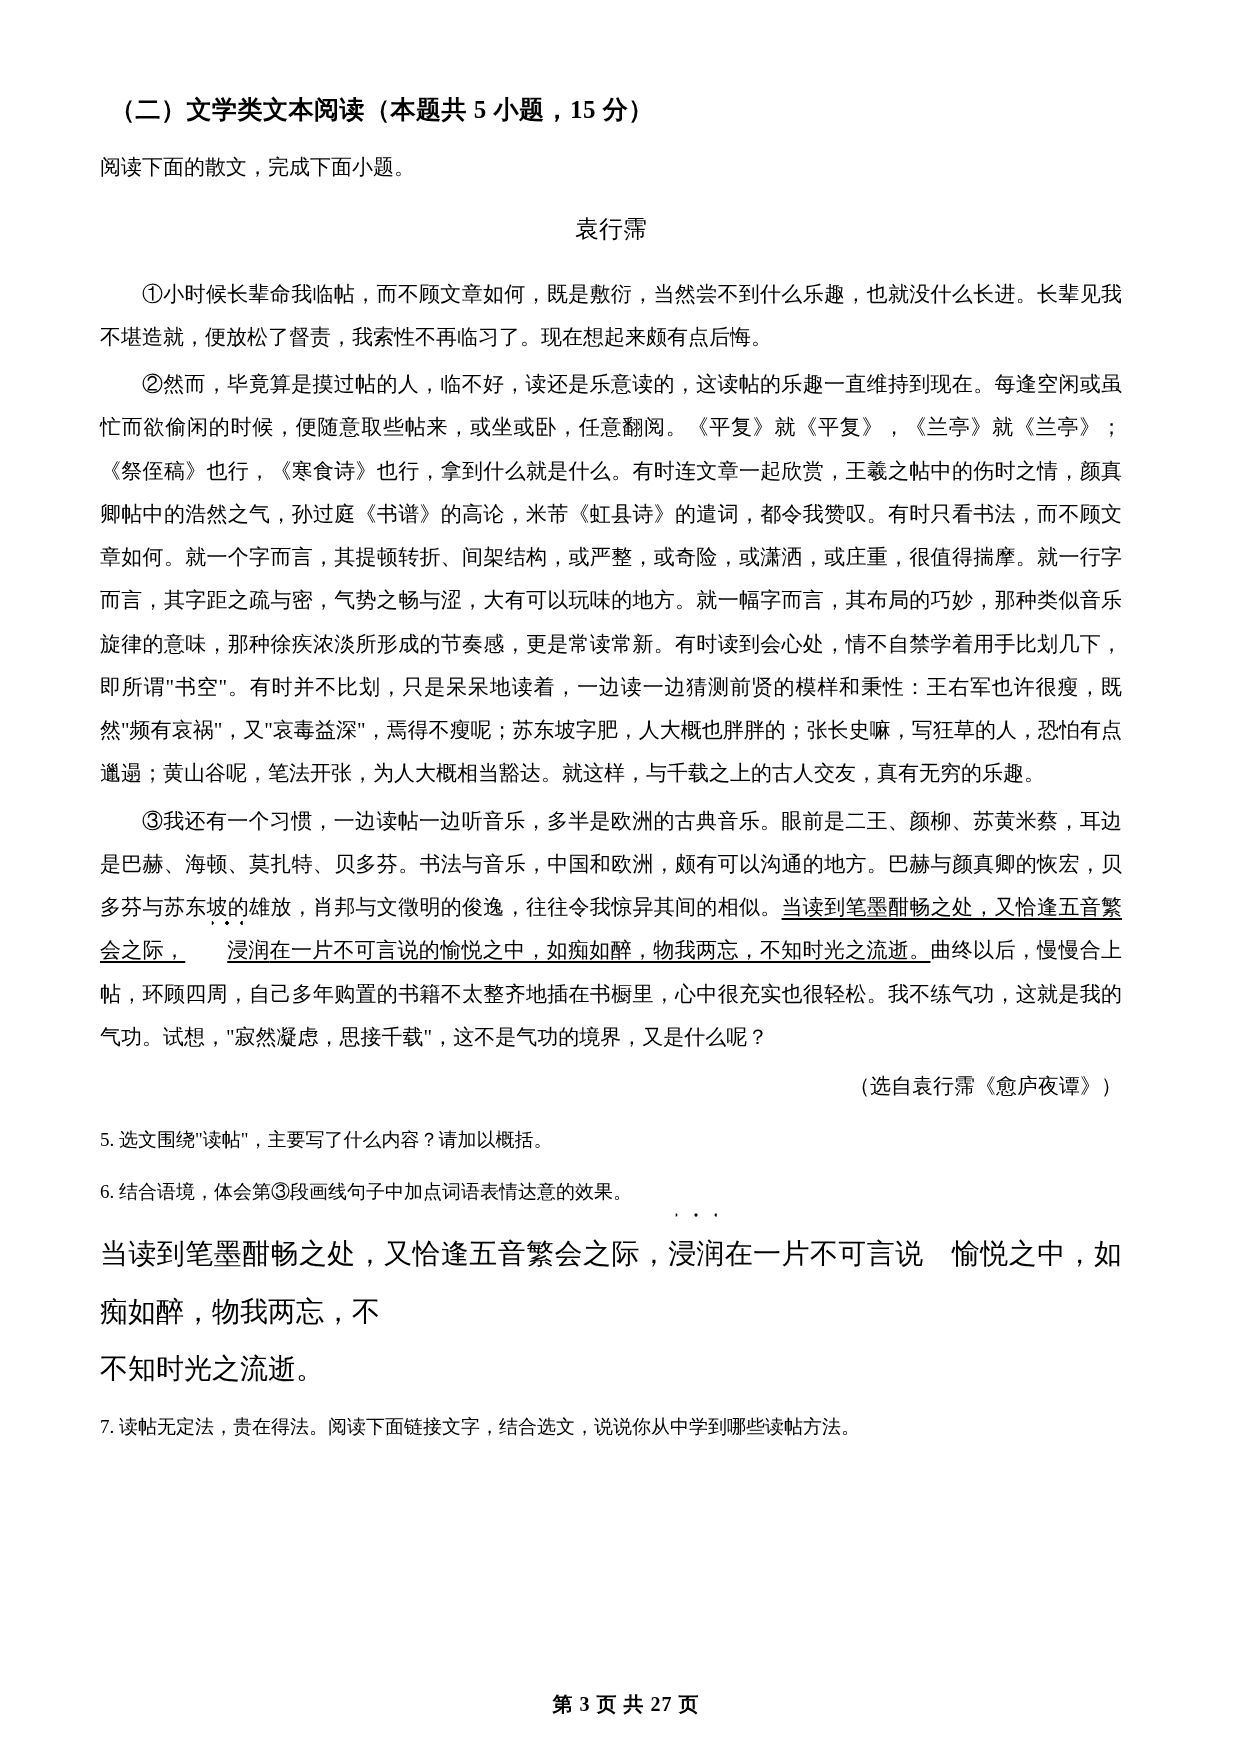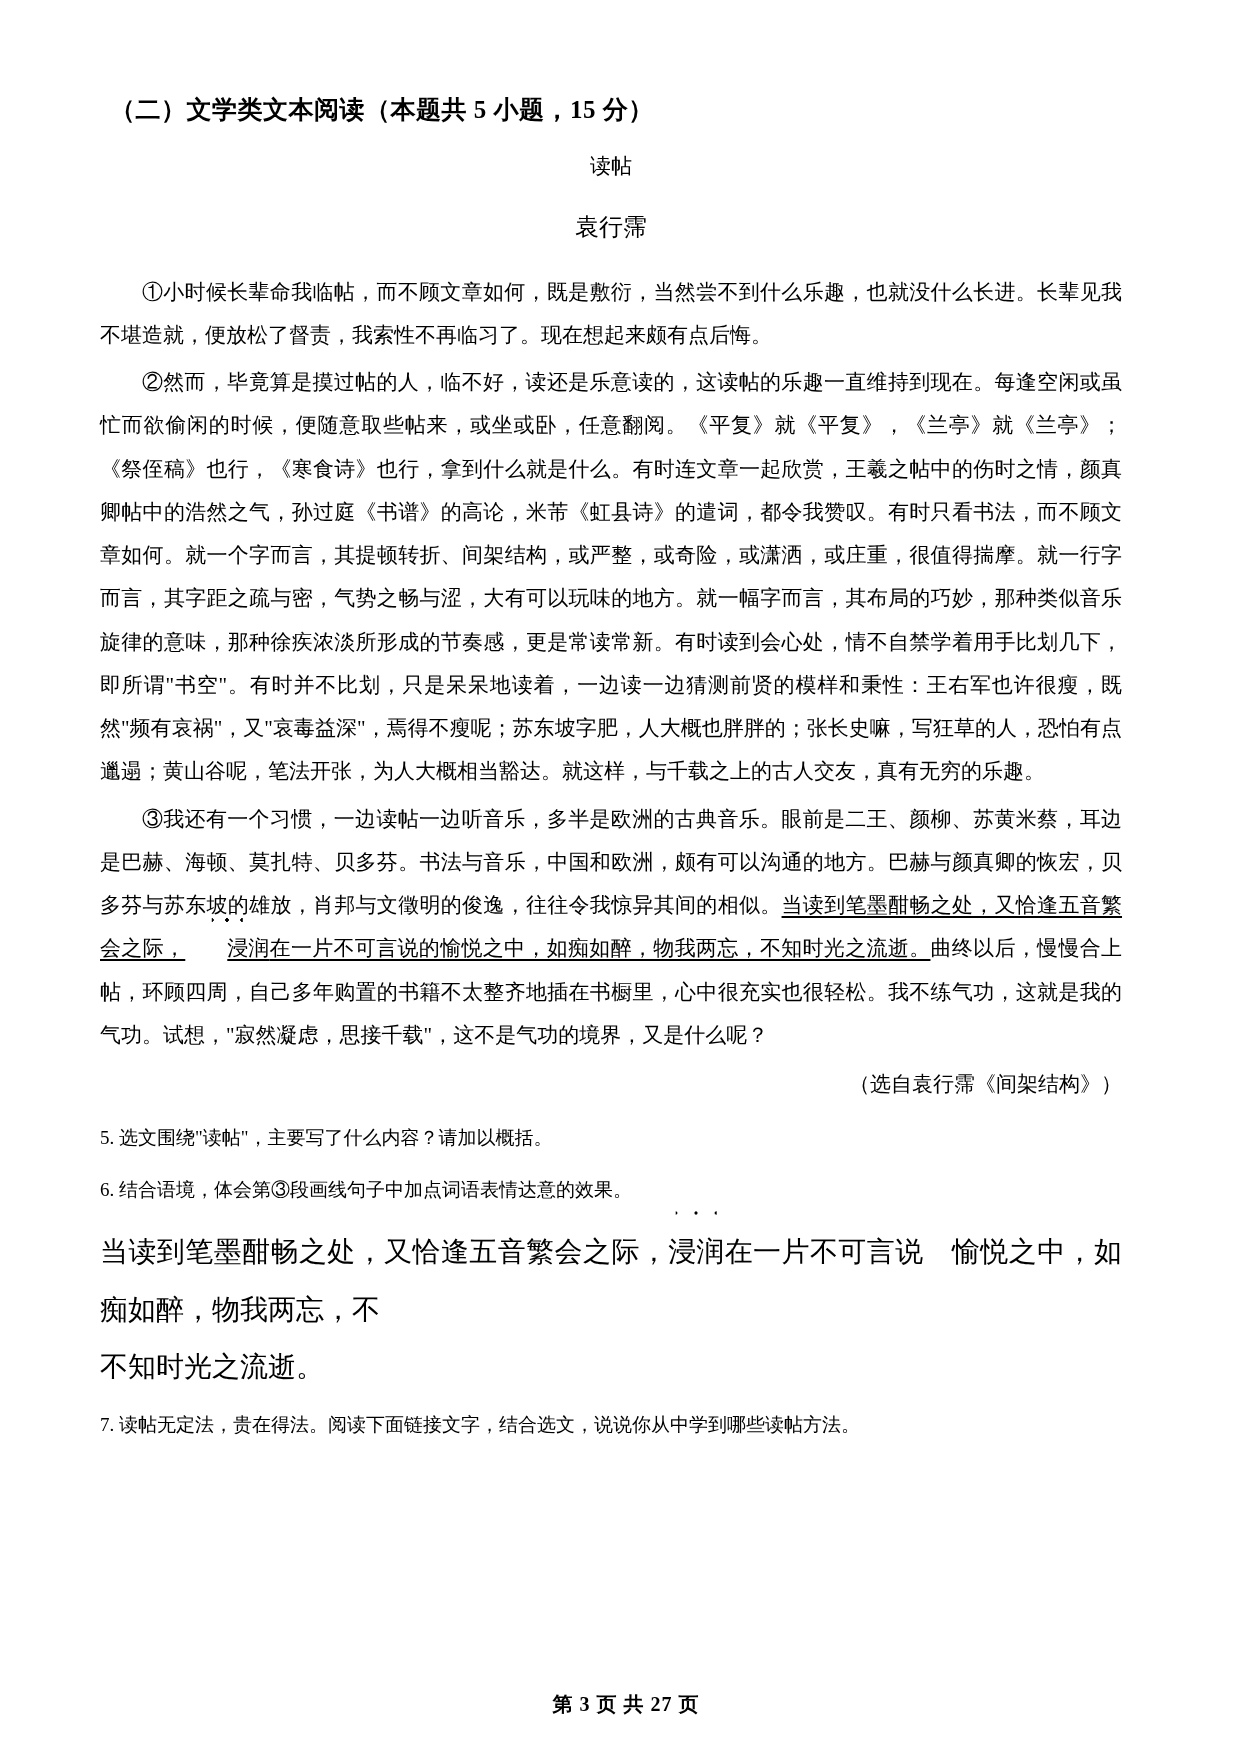--- a/index.html
+++ b/index.html
@@ -104,32 +104,32 @@
     letter-spacing: 1px;
   }
 </style>
 </head>
 <body>
 
 <div class="page">
 
   <div class="section-title">（二）文学类文本阅读（本题共 5 小题，15 分）</div>
 
+  <div class="instr">阅读下面的散文，完成下面小题。</div>
 
-  <div class="doc-title">读帖</div>
 
   <div class="doc-author">袁行霈</div>
 
   <p class="para">①小时候长辈命我临帖，而不顾文章如何，既是敷衍，当然尝不到什么乐趣，也就没什么长进。长辈见我不堪造就，便放松了督责，我索性不再临习了。现在想起来颇有点后悔。</p>
 
   <p class="para">②然而，毕竟算是摸过帖的人，临不好，读还是乐意读的，这读帖的乐趣一直维持到现在。每逢空闲或虽忙而欲偷闲的时候，便随意取些帖来，或坐或卧，任意翻阅。《平复》就《平复》，《兰亭》就《兰亭》；《祭侄稿》也行，《寒食诗》也行，拿到什么就是什么。有时连文章一起欣赏，王羲之帖中的伤时之情，颜真卿帖中的浩然之气，孙过庭《书谱》的高论，米芾《虹县诗》的遣词，都令我赞叹。有时只看书法，而不顾文章如何。就一个字而言，其提顿转折、间架结构，或严整，或奇险，或潇洒，或庄重，很值得揣摩。就一行字而言，其字距之疏与密，气势之畅与涩，大有可以玩味的地方。就一幅字而言，其布局的巧妙，那种类似音乐旋律的意味，那种徐疾浓淡所形成的节奏感，更是常读常新。有时读到会心处，情不自禁学着用手比划几下，即所谓"书空"。有时并不比划，只是呆呆地读着，一边读一边猜测前贤的模样和秉性：王右军也许很瘦，既然"频有哀祸"，又"哀毒益深"，焉得不瘦呢；苏东坡字肥，人大概也胖胖的；张长史嘛，写狂草的人，恐怕有点邋遢；黄山谷呢，笔法开张，为人大概相当豁达。就这样，与千载之上的古人交友，真有无穷的乐趣。</p>
 
   <p class="para"><span>③我还有一个习惯，一边读帖一边听音乐，多半是欧洲的古典音乐。眼前是二王、颜柳、苏黄米蔡，耳边是巴赫、海顿、莫扎特、贝多芬。书法与音乐，中国和欧洲，颇有可以沟通的地方。巴赫与颜真卿的恢宏，贝多芬与苏东坡的雄放，肖邦与文徵明的俊逸，往往令我惊异其间的相似。</span><span class="u">当读到笔墨酣畅之处，又恰逢五音繁会之际，</span><span class="u dotted">浸润</span><span class="u">在一片不可言说的愉悦之中，如痴如醉，物我两忘，不知时光之流逝。</span><span>曲终以后，慢慢合上帖，环顾四周，自己多年购置的书籍不太整齐地插在书橱里，心中很充实也很轻松。我不练气功，这就是我的气功。试想，"寂然凝虑，思接千载"，这不是气功的境界，又是什么呢？</span></p>
 
-  <div class="source">（选自袁行霈《间架结构》）</div>
+  <div class="source">（选自袁行霈《愈庐夜谭》）</div>
 
   <div class="question">5. 选文围绕"读帖"，主要写了什么内容？请加以概括。</div>
 
   <div class="question">6. 结合语境，体会第③段画线句子中加点词语表情达意的效果。</div>
 
   <div class="quoted-block"><span>当读到笔墨酣畅之处，又恰逢五音繁会之际，</span><span class="dotted">浸润</span><span>在一片不可言说　愉悦之中，如痴如醉，物我两忘，不</span><br><span>不知时光之流逝。</span></div>
 
   <div class="question">7. 读帖无定法，贵在得法。阅读下面链接文字，结合选文，说说你从中学到哪些读帖方法。</div>
 
   <div class="footer">第 3 页 共 27 页</div>

